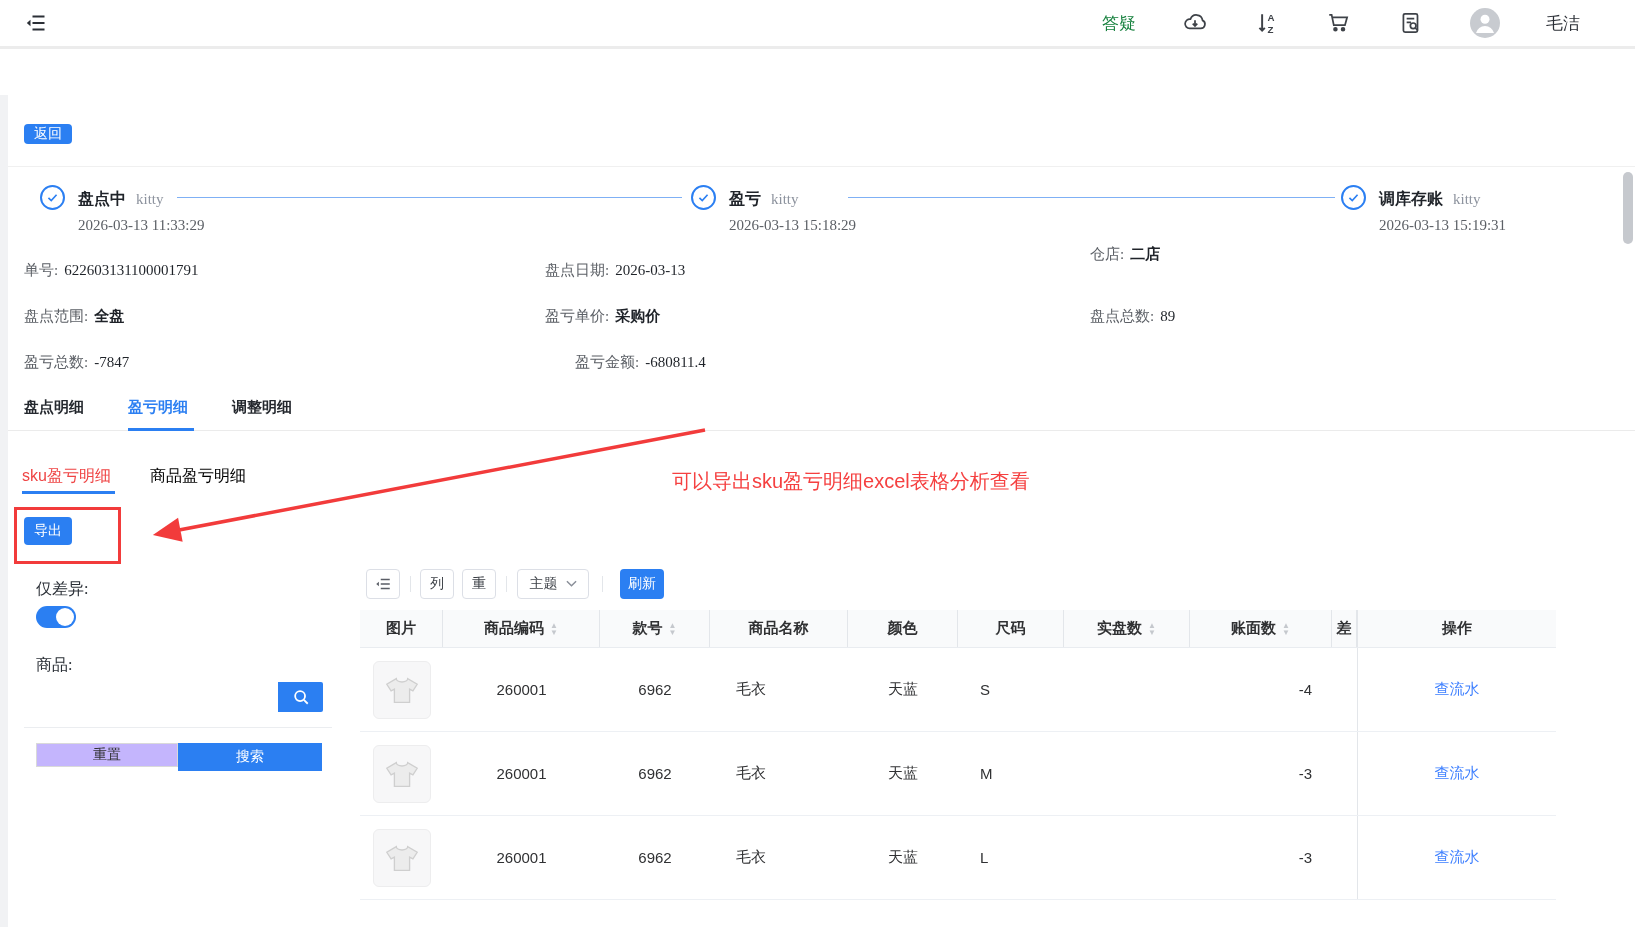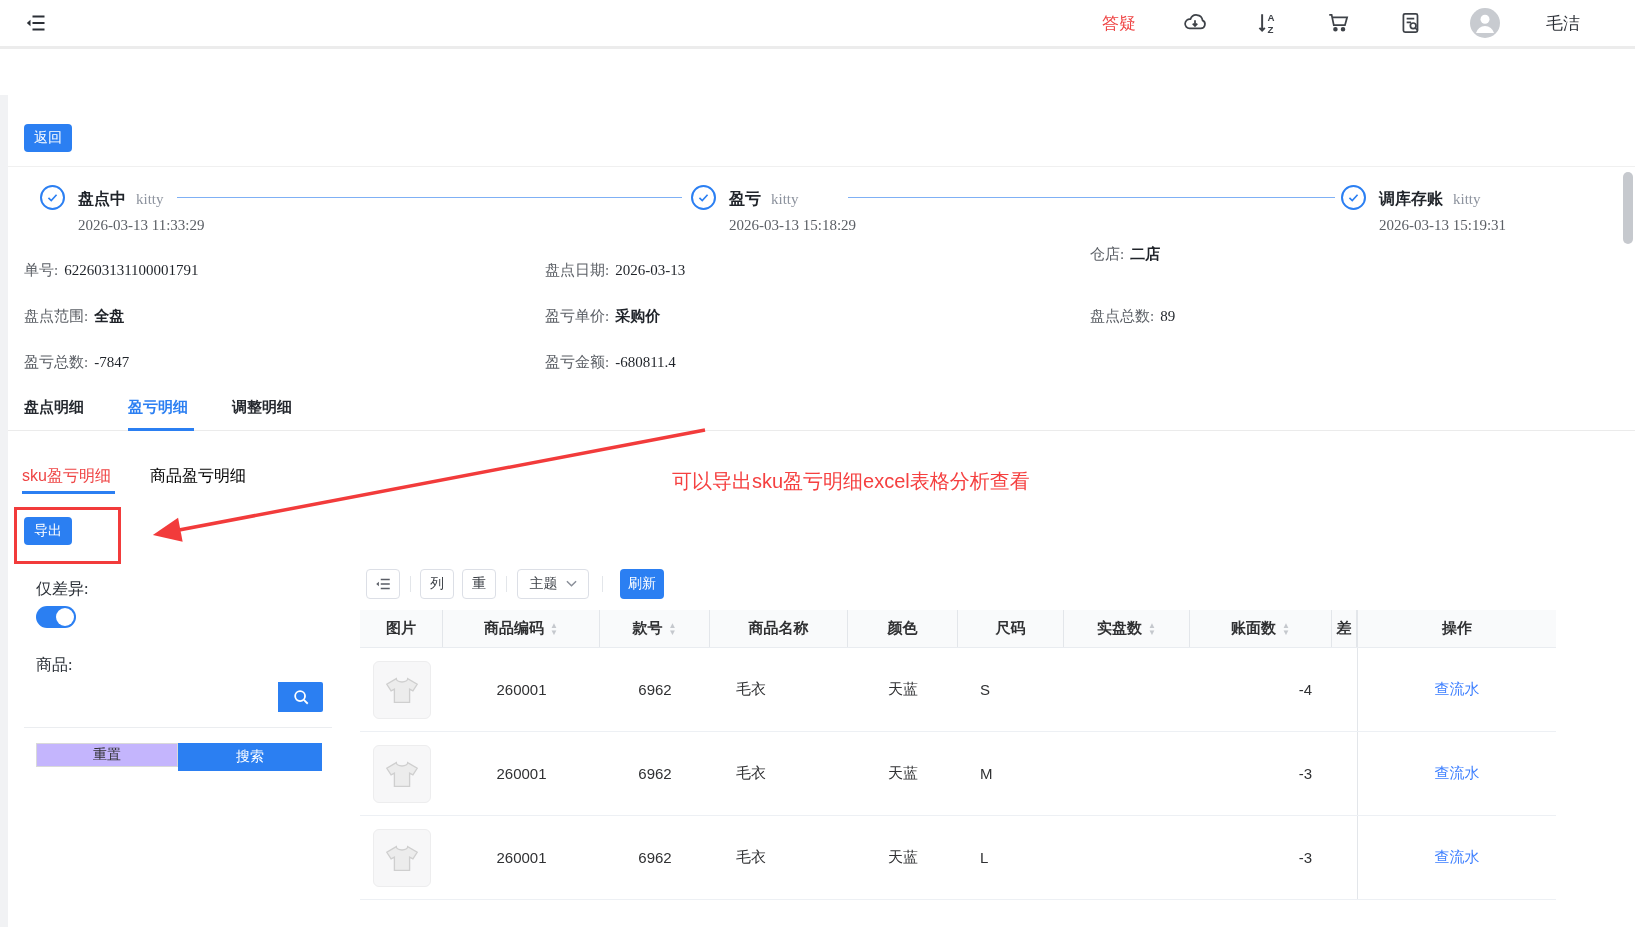--- a/index.html
+++ b/index.html
@@ -6,21 +6,21 @@
   html,body { width:1635px; height:927px; overflow:hidden; background:#fff;
     font-family:"Liberation Sans","DejaVu Sans",sans-serif; color:#303133; }
   #app { position:relative; width:1635px; height:927px; background:#fff; }
   .abs { position:absolute;font-family:Liberation Serif, serif; }
 
   
   .topbar { position:absolute; top:0; left:0; right:0; height:46px; background:#fff;
     display:flex; align-items:center; justify-content:space-between; padding:0 55px 0 24px; }
   .topbar-strip { position:absolute; top:46px; left:0; right:0; height:3px; background:#ececec; }
   .tb-right { display:flex; align-items:center; gap:46px; }
-  .tb-help { font-size:17px; color:#ef4444; cursor:pointer; }
+  .tb-help { font-size:17px; color:#15803d; cursor:pointer; }
   .tb-icon { display:flex; align-items:center; cursor:pointer; }
   .avatar { width:30px; height:30px; border-radius:50%; background:#c8cbd0; display:flex;
     align-items:center; justify-content:center; overflow:hidden; }
   .tb-user { font-size:17px; color:#2b2f36; white-space:nowrap; }
 
   
   .navtabs { position:absolute; top:49px; left:0; right:0; height:46px; background:#fff;
     border-bottom:1px solid #e7e7e7; display:flex; align-items:stretch; padding-left:12px; }
   .navtab { padding:0 34px; display:flex; align-items:center; font-size:15px; color:#24282e;
     position:relative; cursor:pointer; }
@@ -156,21 +156,21 @@
         </svg>
       </span>
       <span class="tb-user">毛洁</span>
     </div>
   </header>
   <div class="topbar-strip"></div>
 
 
   <div class="left-gutter"></div>
 
-  <button class="btn-blue abs" style="left:24px; top:124px; width:48px; height:28px;">返回</button>
+  <button class="btn-blue abs" style="left:24px; top:124px; width:48px; height:20px;">返回</button>
   <div class="abs" style="left:8px; top:166px; right:0; height:1px; background:#f0f0f0;"></div>
 
   <div class="abs step-circle" style="left:40px; top:185px;">
     <svg width="15" height="15" viewBox="0 0 24 24" fill="none" stroke="#2b7ff2" stroke-width="2.6">
         <path d="M5.5 12.5l4.5 4.5 8.5-9.5"></path>
       </svg>
   </div>
   <div class="abs step-title" style="left:78px; top:189px;">
     <span>盘点中</span><span class="step-op">kitty</span>
   </div>
@@ -212,21 +212,21 @@
   </div>
   <div class="abs field" style="left:545px; top:307px;">
     <span class="lbl">盈亏单价:</span><span class="val bold">采购价</span>
   </div>
   <div class="abs field" style="left:1090px; top:307px;">
     <span class="lbl">盘点总数:</span><span class="val">89</span>
   </div>
   <div class="abs field" style="left:24px;  top:353px;">
     <span class="lbl">盈亏总数:</span><span class="val">-7847</span>
   </div>
-  <div class="abs field" style="left:545px; top:353px;">
+  <div class="abs field" style="left:575px; top:353px;">
     <span class="lbl">盈亏金额:</span><span class="val">-680811.4</span>
   </div>
 
   <div class="dtabs">
     <span class="dtab" style="left:16px;">盘点明细</span>
     <span class="dtab active" style="left:120px;">盈亏明细</span>
     <span class="dtab" style="left:224px;">调整明细</span>
     <span class="dtab-underline" style="left:120px; width:66px;"></span>
   </div>
 

